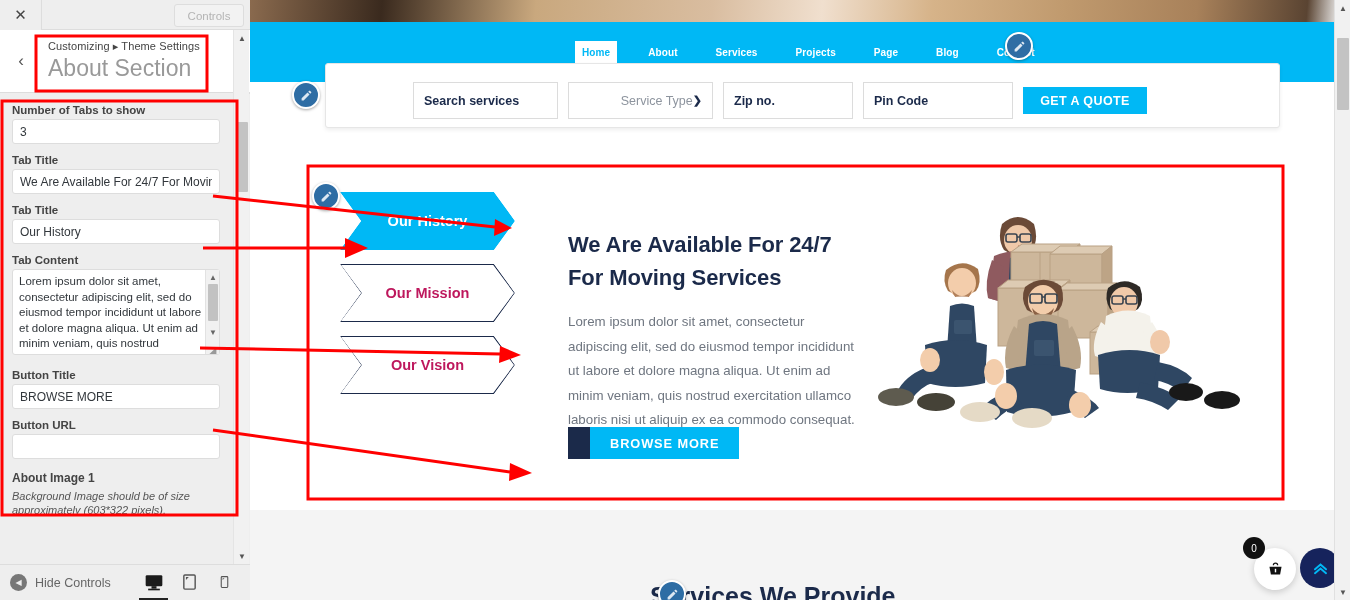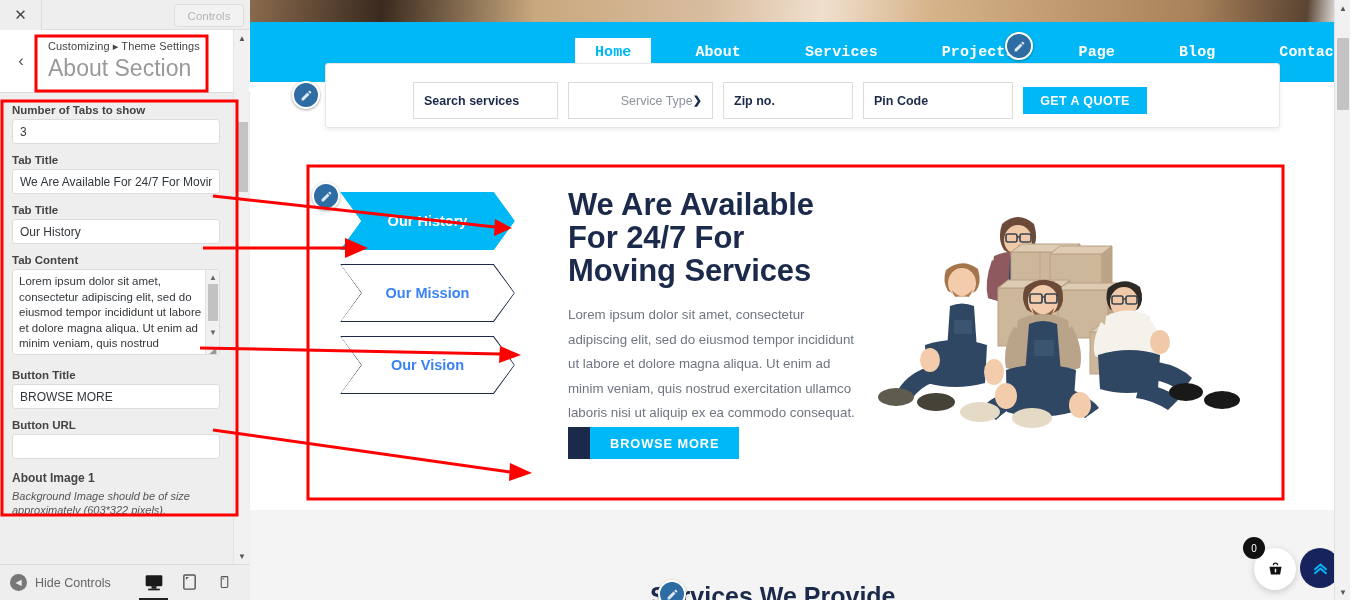--- a/index.html
+++ b/index.html
@@ -153,22 +153,22 @@
   }
   #navbar {
     position: absolute; left: 0; top: 22px; width: 1100px; height: 60px;
     background: #00b8f5;
   }
   #navmenu {
     position: absolute; left: 325px; top: 0; height: 60px;
     display: flex; align-items: center; gap: 24px;
   }
   .navitem {
-    font-size: 15px; font-weight: bold; color: #ffffff;
-    padding: 6px 20px; cursor: pointer; letter-spacing: 0.1px; font-family: Liberation Mono, monospace;
+    font-size: 10px; font-weight: bold; color: #ffffff;
+    padding: 6px 7px; cursor: pointer; letter-spacing: 0.1px;
   }
   .navitem.active { background: #ffffff; color: #00b8f5; }
 
   .edit-pencil {
     position: absolute; width: 28px; height: 28px; border-radius: 50%;
     background: #2e6da4; border: 2px solid #ffffff;
     display: flex; align-items: center; justify-content: center;
     box-shadow: 0 1px 3px rgba(0,0,0,0.35); z-index: 25; cursor: pointer;
   }
   .edit-pencil svg { width: 13px; height: 13px; }
@@ -214,27 +214,27 @@
     clip-path: polygon(0 0, 88% 0, 100% 50%, 88% 100%, 0 100%, 12% 50%);
   }
   .tab-chev.active .inner { background: #00b8f5; }
   .tab-chev.active { color: #ffffff; }
   .tab-chev.inactive .inner { background: #1b2a4a; }
   .tab-chev.inactive .inner2 {
     position: absolute; left: 1px; top: 1px; right: 1px; bottom: 1px;
     background: #ffffff;
     clip-path: polygon(0 0, 88% 0, 100% 50%, 88% 100%, 0 100%, 12% 50%);
   }
-  .tab-chev.inactive { color: #3b82f6; }
+  .tab-chev.inactive { color: #be185d; }
   .tab-chev .lbl { position: relative; z-index: 3; }
 
   #about-text { position: absolute; left: 258px; top: 18px; width: 290px; }
   #about-heading {
-    font-size: 31px; font-weight: bold; color: #1b2a4a;
-    line-height: 33px; letter-spacing: -0.1px;
+    font-size: 22px; font-weight: bold; color: #1b2a4a;
+    line-height: 33px; letter-spacing: -0.1px; margin-top: 40px;
   }
   #about-para {
     margin-top: 16px; font-size: 13.3px; color: #6f7680; line-height: 24.5px;
   }
   #browse-wrap {
     position: absolute; left: 258px; top: 257px;
     display: flex; align-items: stretch; height: 32px; cursor: pointer;
   }
   #browse-tab { width: 22px; background: #1b2a4a; }
   #browse-btn {

